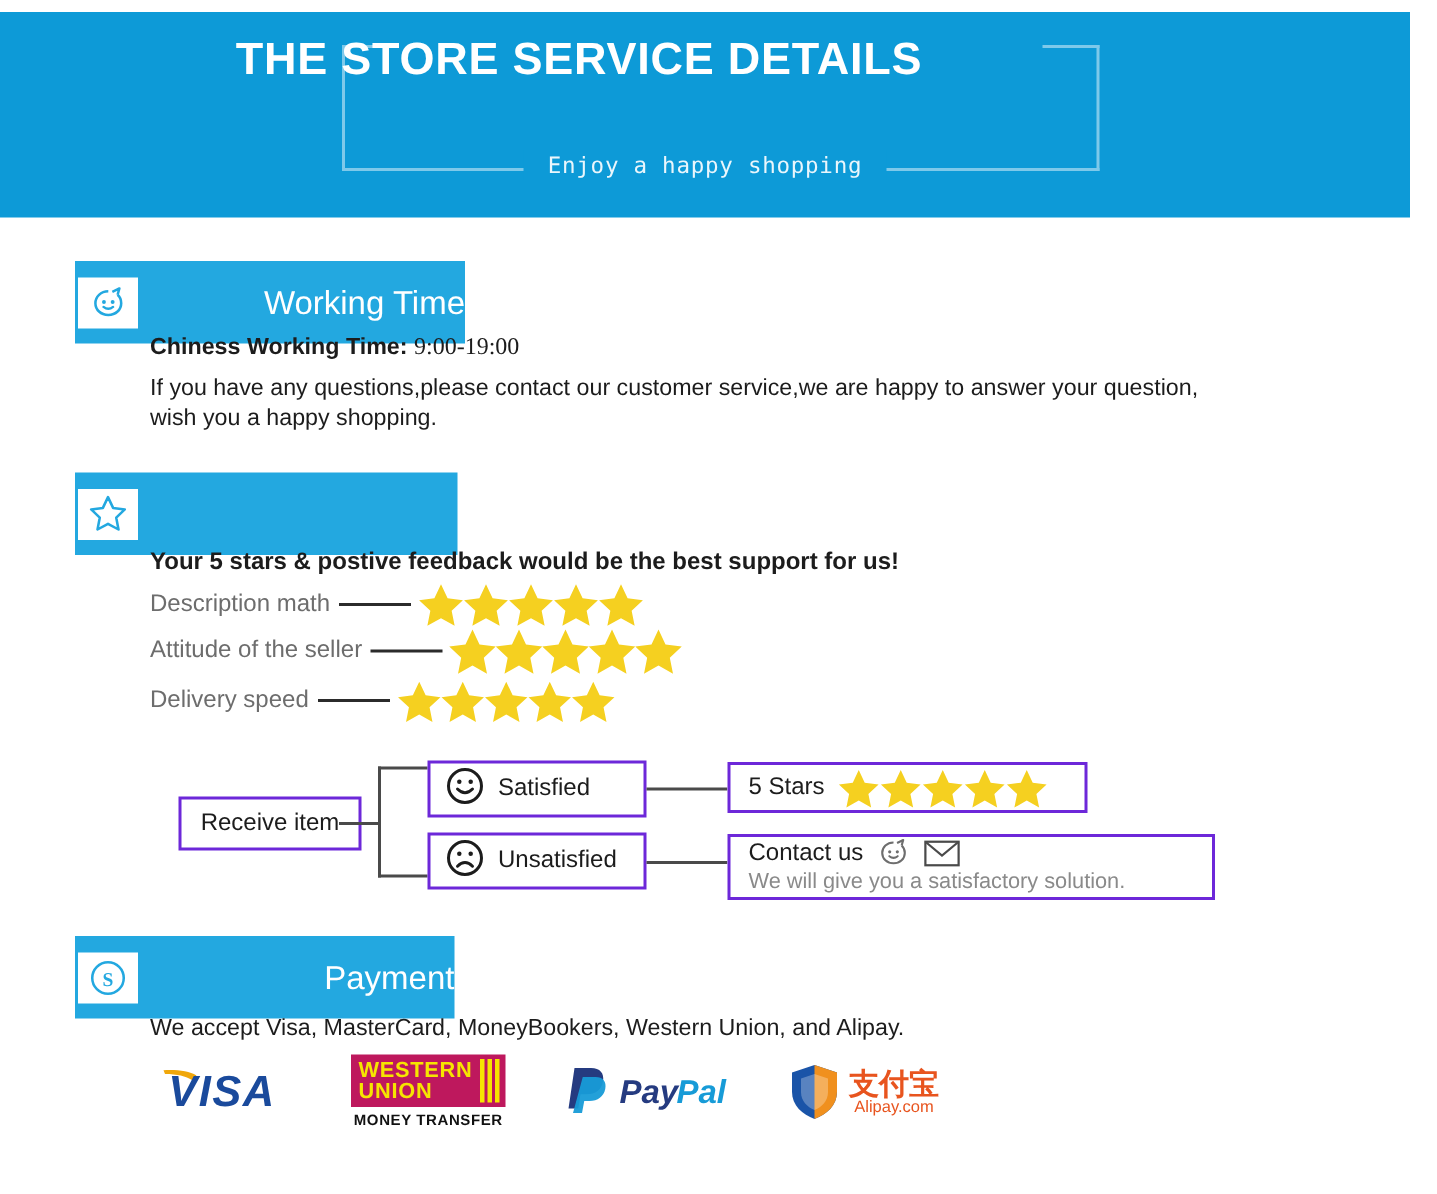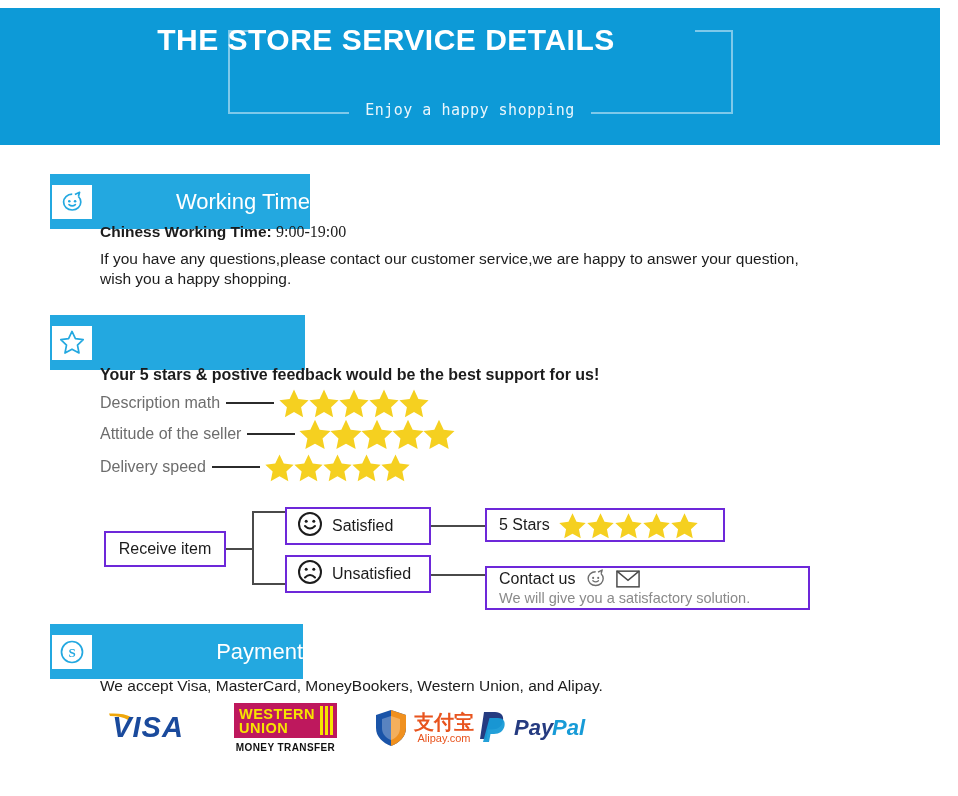--- a/index.html
+++ b/index.html
@@ -317,21 +317,21 @@
       </svg>
     <svg class="star" width="31" height="31" viewBox="0 0 32 32" style="margin-left:-2px;">
         <path d="M16 2.5 L20.4 11.9 L30.6 13.2 L23.1 20.2 L25.1 30.2 L16 25.1 L6.9 30.2 L8.9 20.2 L1.4 13.2 L11.6 11.9 Z" fill="#f5d020"></path>
       </svg>
     <svg class="star" width="31" height="31" viewBox="0 0 32 32" style="margin-left:-2px;">
         <path d="M16 2.5 L20.4 11.9 L30.6 13.2 L23.1 20.2 L25.1 30.2 L16 25.1 L6.9 30.2 L8.9 20.2 L1.4 13.2 L11.6 11.9 Z" fill="#f5d020"></path>
       </svg>
   </span>
 </div>
 
-<div class="flow-box" style="left:104px; top:531px; width:122px; height:36px; justify-content:center;">
+<div class="flow-box" style="left:119px; top:531px; width:122px; height:36px; justify-content:center;">
   <span>Receive item</span>
 </div>
 
 <div class="flow-line" style="left:226px; top:548px; width:28px; height:2px;"></div>
 <div class="flow-line" style="left:252px; top:511px; width:2px; height:74px;"></div>
 <div class="flow-line" style="left:252px; top:511px; width:34px; height:2px;"></div>
 <div class="flow-line" style="left:252px; top:583px; width:34px; height:2px;"></div>
 
 <div class="flow-box" style="left:285px; top:507px; width:146px; height:38px;">
   <span class="face-icon">
@@ -374,21 +374,21 @@
       </svg>
     <svg class="star" width="29" height="29" viewBox="0 0 32 32" style="margin-left:-1px;">
         <path d="M16 2.5 L20.4 11.9 L30.6 13.2 L23.1 20.2 L25.1 30.2 L16 25.1 L6.9 30.2 L8.9 20.2 L1.4 13.2 L11.6 11.9 Z" fill="#f5d020"></path>
       </svg>
     <svg class="star" width="29" height="29" viewBox="0 0 32 32" style="margin-left:-1px;">
         <path d="M16 2.5 L20.4 11.9 L30.6 13.2 L23.1 20.2 L25.1 30.2 L16 25.1 L6.9 30.2 L8.9 20.2 L1.4 13.2 L11.6 11.9 Z" fill="#f5d020"></path>
       </svg>
   </span>
 </div>
 
-<div class="flow-box" style="left:485px; top:556px; width:325px; height:44px; align-items:stretch;margin-top:10px;">
+<div class="flow-box" style="left:485px; top:556px; width:325px; height:44px; align-items:stretch;">
   <div class="contact-inner">
     <div class="contact-top">
       <span>Contact us</span>
       <span style="margin-left:9px; display:flex;">
         <svg width="23" height="21" viewBox="0 0 26 24">
           <path d="M13.2 4.2 C8.2 4.2 4.6 7.8 4.6 12.1 C4.6 16.5 8.2 20 13.2 20 C18.2 20 21.8 16.5 21.8 12.1 C21.8 9.9 20.9 7.9 19.4 6.5" fill="none" stroke="#6e6e6e" stroke-width="1.6"></path>
           <path d="M19.4 6.5 L20.6 2.3 L15.9 4.6" fill="none" stroke="#6e6e6e" stroke-width="1.6" stroke-linejoin="round"></path>
           <circle cx="10.3" cy="11.3" r="1.2" fill="#6e6e6e"></circle>
           <circle cx="16.1" cy="11.3" r="1.2" fill="#6e6e6e"></circle>
           <path d="M10 14.6 Q13.2 17.2 16.4 14.6" fill="none" stroke="#6e6e6e" stroke-width="1.5" stroke-linecap="round"></path>
@@ -437,36 +437,36 @@
         <div class="wu-bars">
           <div class="wu-bar"></div>
             <div class="wu-bar"></div>
             <div class="wu-bar"></div>
         </div>
       </div>
       <div class="wu-caption">MONEY TRANSFER</div>
     </div>
   </span>
 
+  <span class="pay-logo" style="margin-right:36px;">
+    <svg width="116" height="36" viewBox="0 0 116 36">
+      <path d="M10 4 L21 4 C27 4 30 7.5 29 13 C28 18.5 24 21.5 18 21.5 L14 21.5 L12.5 31 L6 31 Z" fill="#253b80"></path>
+      <path d="M15.5 10 L24 10 C29 10 31.5 13 30.5 18 C29.5 23 25.5 26 20 26 L16.5 26 L15 34 L9 34 Z" fill="#179bd7" fill-opacity="0.95"></path>
+      <text x="40" y="27" font-family="Liberation Sans, sans-serif" font-size="22" font-weight="bold" font-style="italic" fill="#253b80">Pay</text>
+      <text x="78" y="27" font-family="Liberation Sans, sans-serif" font-size="22" font-weight="bold" font-style="italic" fill="#179bd7">Pal</text>
+    </svg>
+  </span>
+
   <span class="pay-logo">
     <div style="display:flex; align-items:center;">
       <svg width="36" height="40" viewBox="0 0 36 40">
         <path d="M18 2 L33 7 L33 20 C33 29 26 35 18 38 C10 35 3 29 3 20 L3 7 Z" fill="#1a54a8"></path>
         <path d="M18 2 L33 7 L33 20 C33 29 26 35 18 38 Z" fill="#f0901e"></path>
         <path d="M18 8 L27 11 L27 20 C27 26 23 30 18 32 C13 30 9 26 9 20 L9 11 Z" fill="#ffffff" fill-opacity="0.28"></path>
       </svg>
       <div style="margin-left:5px;">
         <div class="alipay-cn">支付宝</div>
         <div class="alipay-com">Alipay.com</div>
       </div>
     </div>
   </span>
 
-  <span class="pay-logo" style="margin-right:36px;">
-    <svg width="116" height="36" viewBox="0 0 116 36">
-      <path d="M10 4 L21 4 C27 4 30 7.5 29 13 C28 18.5 24 21.5 18 21.5 L14 21.5 L12.5 31 L6 31 Z" fill="#253b80"></path>
-      <path d="M15.5 10 L24 10 C29 10 31.5 13 30.5 18 C29.5 23 25.5 26 20 26 L16.5 26 L15 34 L9 34 Z" fill="#179bd7" fill-opacity="0.95"></path>
-      <text x="40" y="27" font-family="Liberation Sans, sans-serif" font-size="22" font-weight="bold" font-style="italic" fill="#253b80">Pay</text>
-      <text x="78" y="27" font-family="Liberation Sans, sans-serif" font-size="22" font-weight="bold" font-style="italic" fill="#179bd7">Pal</text>
-    </svg>
-  </span>
-
 </div>
 
 </body></html>

